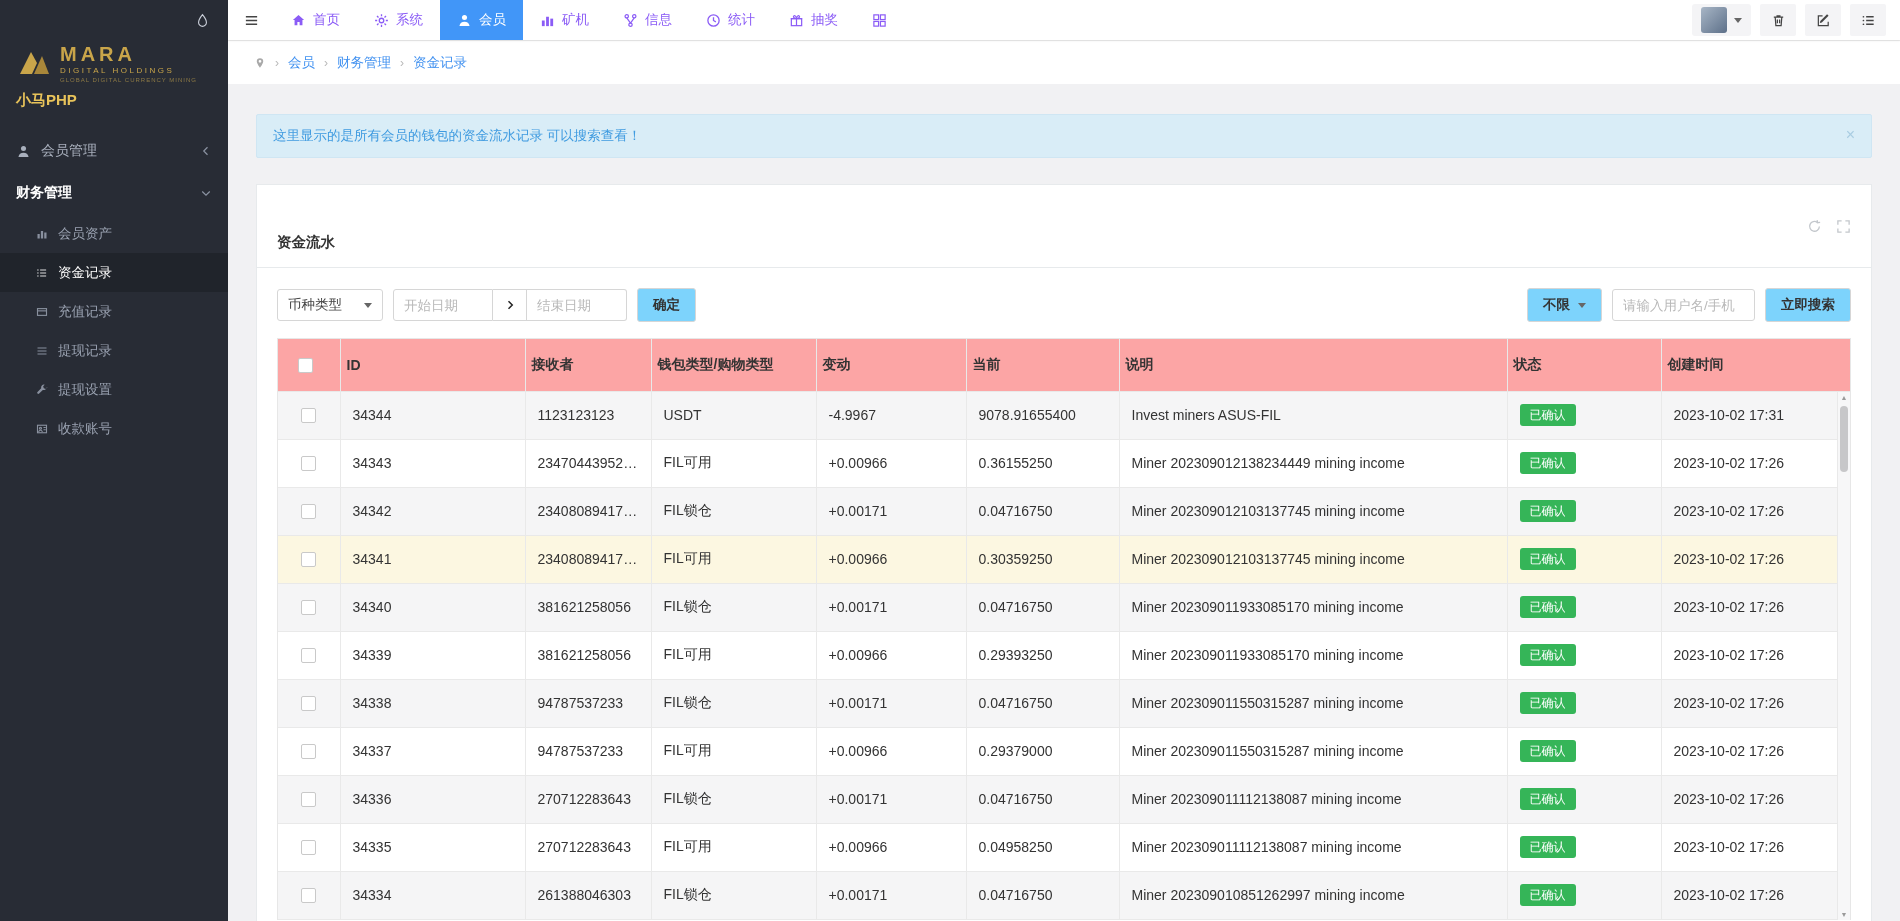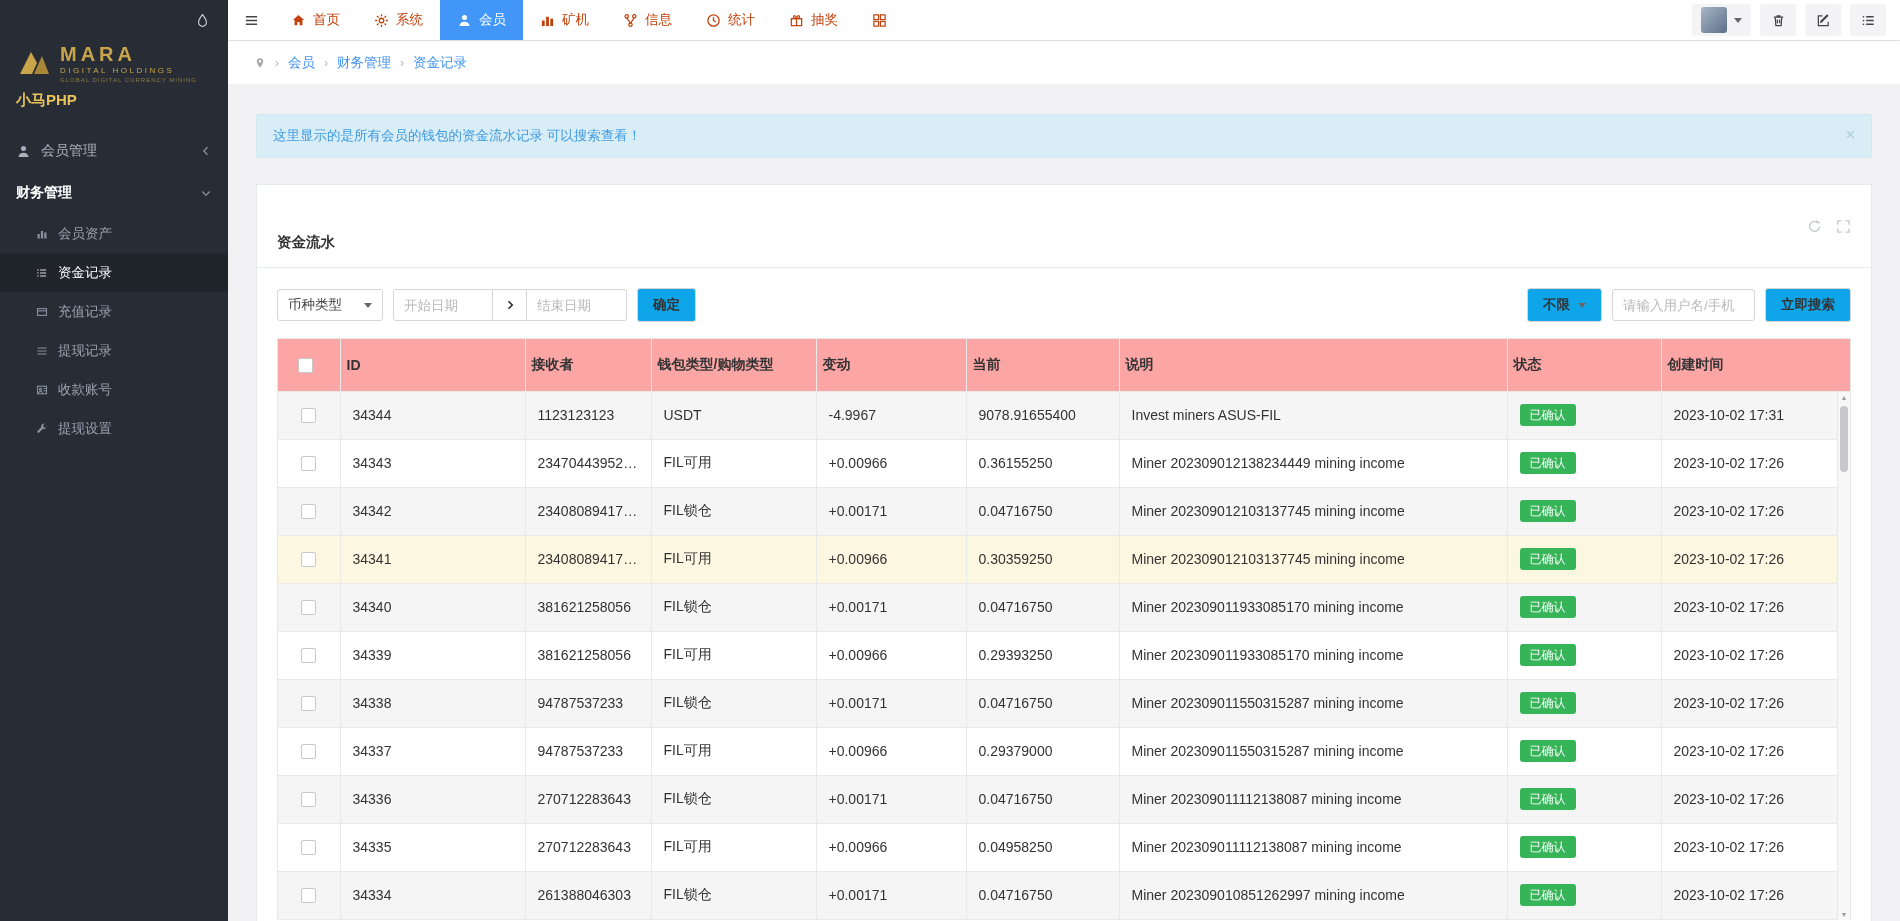--- a/index.html
+++ b/index.html
@@ -25,21 +25,21 @@
   .sub-item { height:39px; display:flex; align-items:center; gap:10px; padding:0 16px 0 36px; font-size:13.5px; color:#9aa2b1; cursor:pointer; }
   .sub-item.active { color:#ffffff; background:rgba(0,0,0,.18); }
   .sub-item .icon { opacity:.85; }
 
   
   .main { flex:1; min-width:0; display:flex; flex-direction:column; }
 
   .topbar { height:40px; background:#fff; display:flex; align-items:stretch; position:relative; z-index:3; box-shadow:0 1px 2px rgba(0,0,0,.07); }
   .hamburger-btn { width:46px; display:flex; align-items:center; justify-content:center; color:#444; cursor:pointer; }
   .top-nav { display:flex; }
-  .top-nav-item { display:flex; align-items:center; gap:7px; padding:0 17px; font-size:13.5px; color:#c2410c; cursor:pointer; }
+  .top-nav-item { display:flex; align-items:center; gap:7px; padding:0 17px; font-size:13.5px; color:#8b5cf6; cursor:pointer; }
   .top-nav-item.active { background:#4196f8; color:#fff; }
   .topbar-right { margin-left:auto; display:flex; align-items:center; gap:9px; padding-right:14px; }
   .avatar-wrap { display:flex; align-items:center; gap:7px; background:#f4f4f6; height:32px; padding:0 9px; border-radius:3px; cursor:pointer; }
   .avatar { width:26px; height:26px; border-radius:3px; background:linear-gradient(135deg,#a8b6c6,#5d7089); }
   .caret { width:0; height:0; border-left:4px solid transparent; border-right:4px solid transparent; border-top:5px solid #666; }
   .tool-btn { width:36px; height:32px; background:#f4f4f6; border-radius:2px; display:flex; align-items:center; justify-content:center; color:#444; cursor:pointer; }
 
   .breadcrumb-bar { height:44px; background:#fff; border-top:1px solid #ededed; display:flex; align-items:center; gap:9px; padding:0 26px; font-size:13.5px; color:#9a9a9a; }
   .crumb-link { color:#4191f0; cursor:pointer; text-decoration:none; }
   .crumb-sep { color:#b9b9b9; font-size:12px; }
@@ -57,21 +57,21 @@
   .card-body { padding:20px; }
 
   .filter-row { display:flex; align-items:center; }
   .fgroup { display:flex; align-items:center; }
   .select-box { height:32px; background:#fff; border:1px solid #d6d6d6; border-radius:3px; display:flex; align-items:center; gap:22px; padding:0 10px; font-size:13.5px; color:#444; cursor:pointer; }
   .text-input { height:32px; border:1px solid #d6d6d6; padding:0 10px; font-size:13.5px; color:#333; width:100px; outline:none; background:#fff; }
   .text-input::placeholder { color:#b9b9b9; }
   .date-start { border-radius:3px 0 0 3px; }
   .date-end { border-radius:0 3px 3px 0; border-left:none; }
   .joiner-btn { height:32px; width:34px; border:1px solid #d6d6d6; border-left:none; background:#fff; display:flex; align-items:center; justify-content:center; color:#222; cursor:pointer; }
-  .btn { height:32px; background:#0ea5e9; border:1px solid #d6d6d6; border-radius:3px; padding:16px 15px; font-size:13.5px; color:#333; display:flex; align-items:center; gap:8px; cursor:pointer; }
+  .btn { height:32px; background:#7dd3fc; border:1px solid #d6d6d6; border-radius:3px; padding:16px 15px; font-size:13.5px; color:#333; display:flex; align-items:center; gap:8px; cursor:pointer; }
   .btn.bold { font-weight:bold; }
   .ml10 { margin-left:10px; }
   .filter-right { margin-left:auto; display:flex; align-items:center; gap:10px; }
   .search-input { width:143px; border-radius:3px; }
 
   .table-wrap { margin-top:16px; position:relative; border:1px solid #e7e7e7; border-bottom:none; }
   table { width:100%; border-collapse:collapse; table-layout:fixed; }
   th, td { height:48px; padding:0 12px; border-right:1px solid #e9e9e9; border-bottom:1px solid #e9e9e9; text-align:left; font-size:14px; color:#333; white-space:nowrap; overflow:hidden; text-overflow:ellipsis; }
   th { font-weight:bold; height:52px; background:#fca5a5;padding-left:6px; }
   th:last-child, td:last-child { border-right:none; }
@@ -173,32 +173,32 @@
             </svg>
           <span>充值记录</span>
         </div>
         <div class="sub-item">
           <svg class="icon sm" viewBox="0 0 16 16" fill="none" stroke="currentColor" stroke-width="1.5">
               <path d="M2 4h12M2 8h12M2 12h12"></path>
             </svg>
           <span>提现记录</span>
         </div>
         <div class="sub-item">
+          <svg class="icon sm" viewBox="0 0 16 16" fill="currentColor">
+              <path d="M14.2 4.3a3.8 3.8 0 0 1-5.1 3.6l-4.9 4.9a1.55 1.55 0 1 1-2.2-2.2l4.9-4.9A3.8 3.8 0 0 1 11.6 1l-2.1 2.1.9 2.5 2.5.9 2.1-2.1c.1.4.2.8.2 1z"></path>
+            </svg>
+          <span>提现设置</span>
+        </div>
+        <div class="sub-item">
           <svg class="icon sm" viewBox="0 0 16 16" fill="none" stroke="currentColor" stroke-width="1.5">
               <rect x="2" y="3" width="12" height="10"></rect>
               <circle cx="6" cy="7" r="1.4"></circle>
               <path d="M3.5 12c.4-1.6 1.4-2.3 2.5-2.3S8.1 10.4 8.5 12M10 6h3M10 9h3"></path>
             </svg>
           <span>收款账号</span>
-        </div>
-        <div class="sub-item">
-          <svg class="icon sm" viewBox="0 0 16 16" fill="currentColor">
-              <path d="M14.2 4.3a3.8 3.8 0 0 1-5.1 3.6l-4.9 4.9a1.55 1.55 0 1 1-2.2-2.2l4.9-4.9A3.8 3.8 0 0 1 11.6 1l-2.1 2.1.9 2.5 2.5.9 2.1-2.1c.1.4.2.8.2 1z"></path>
-            </svg>
-          <span>提现设置</span>
         </div>
       </div>
     </nav>
   </aside>
 
   <div class="main">
 
     <header class="topbar">
       <div class="hamburger-btn">
         <svg class="icon" viewBox="0 0 16 16" fill="none" stroke="currentColor" stroke-width="1.7">

